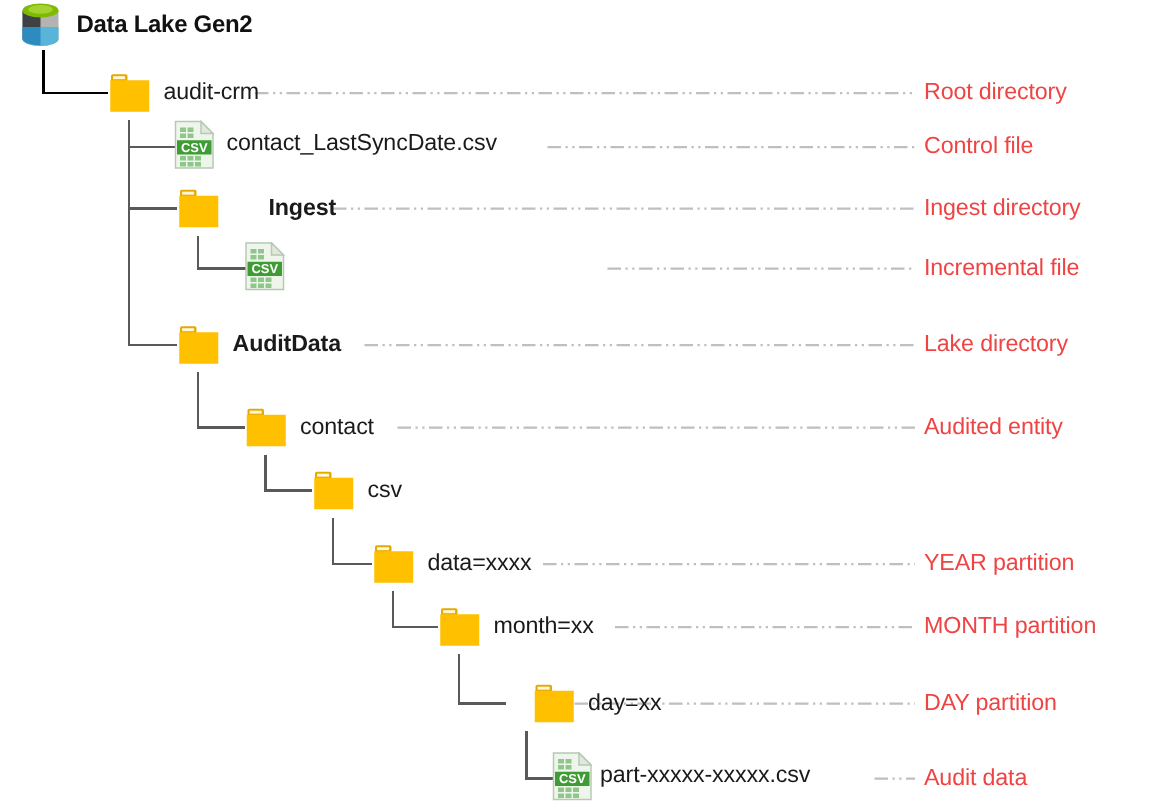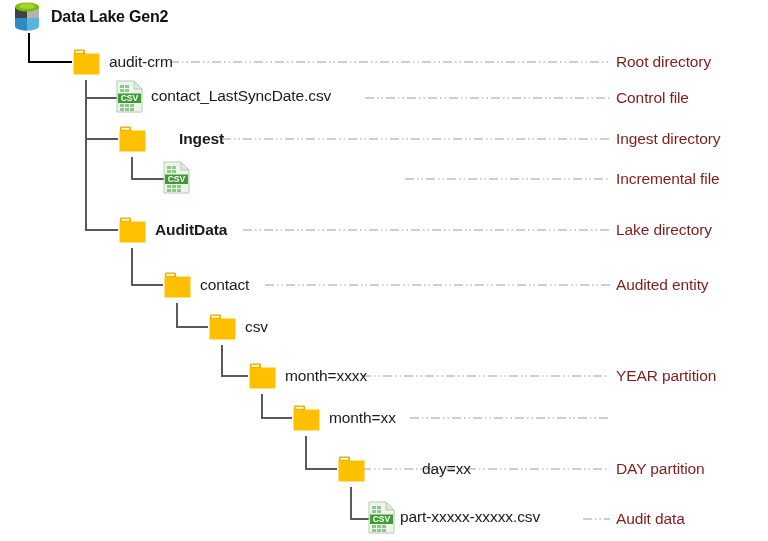--- a/index.html
+++ b/index.html
@@ -70,21 +70,21 @@
 
   
   .folder-icon { width: 29px; height: 28px; display: block; }
   .csv-icon { width: 27px; height: 33px; display: block; }
 
   
   .annotation {
     position: absolute;
     left: 616px;
     font-size: 15.5px;
-    color: #7f1d1d;
+    color: #ef4444;
     white-space: nowrap;
     line-height: 1;
     letter-spacing: -0.1px;
   }
 
   
 </style>
 </head>
 <body>
 
@@ -252,35 +252,35 @@
   </div>
 
   <div class="node" style="left:248px; top:361px;">
     <span>
       <svg class="folder-icon" viewBox="0 0 29 28" xmlns="http://www.w3.org/2000/svg">
         <rect x="2" y="1.5" width="11" height="5" rx="1.2" fill="#e5a900"></rect>
         <rect x="3.4" y="2.8" width="8" height="2" fill="#fff7d6"></rect>
         <rect x="1.5" y="5.5" width="26" height="21" fill="#ffc000"></rect>
       </svg>
     </span>
-    <span class="node-label">month=xxxx</span>
+    <span class="node-label">data=xxxx</span>
   </div>
 
   <div class="node" style="left:292px; top:403px;">
     <span>
       <svg class="folder-icon" viewBox="0 0 29 28" xmlns="http://www.w3.org/2000/svg">
         <rect x="2" y="1.5" width="11" height="5" rx="1.2" fill="#e5a900"></rect>
         <rect x="3.4" y="2.8" width="8" height="2" fill="#fff7d6"></rect>
         <rect x="1.5" y="5.5" width="26" height="21" fill="#ffc000"></rect>
       </svg>
     </span>
     <span class="node-label">month=xx</span>
   </div>
 
-  <div class="node" style="left:337px; top:454px;gap:48px;">
+  <div class="node" style="left:355px; top:454px;">
     <span>
       <svg class="folder-icon" viewBox="0 0 29 28" xmlns="http://www.w3.org/2000/svg">
         <rect x="2" y="1.5" width="11" height="5" rx="1.2" fill="#e5a900"></rect>
         <rect x="3.4" y="2.8" width="8" height="2" fill="#fff7d6"></rect>
         <rect x="1.5" y="5.5" width="26" height="21" fill="#ffc000"></rect>
       </svg>
     </span>
     <span class="node-label">day=xx</span>
   </div>
 
@@ -308,16 +308,17 @@
     <span class="node-label" style="margin-left:5px;">part-xxxxx-xxxxx.csv</span>
   </div>
 
   <div class="annotation" style="top:54px;">Root directory</div>
   <div class="annotation" style="top:90px;">Control file</div>
   <div class="annotation" style="top:131px;">Ingest directory</div>
   <div class="annotation" style="top:171px;">Incremental file</div>
   <div class="annotation" style="top:222px;">Lake directory</div>
   <div class="annotation" style="top:277px;">Audited entity</div>
   <div class="annotation" style="top:368px;">YEAR partition</div>
+  <div class="annotation" style="top:410px;">MONTH partition</div>
   <div class="annotation" style="top:461px;">DAY partition</div>
   <div class="annotation" style="top:511px;">Audit data</div>
 
 </div>
 
 </body></html>

